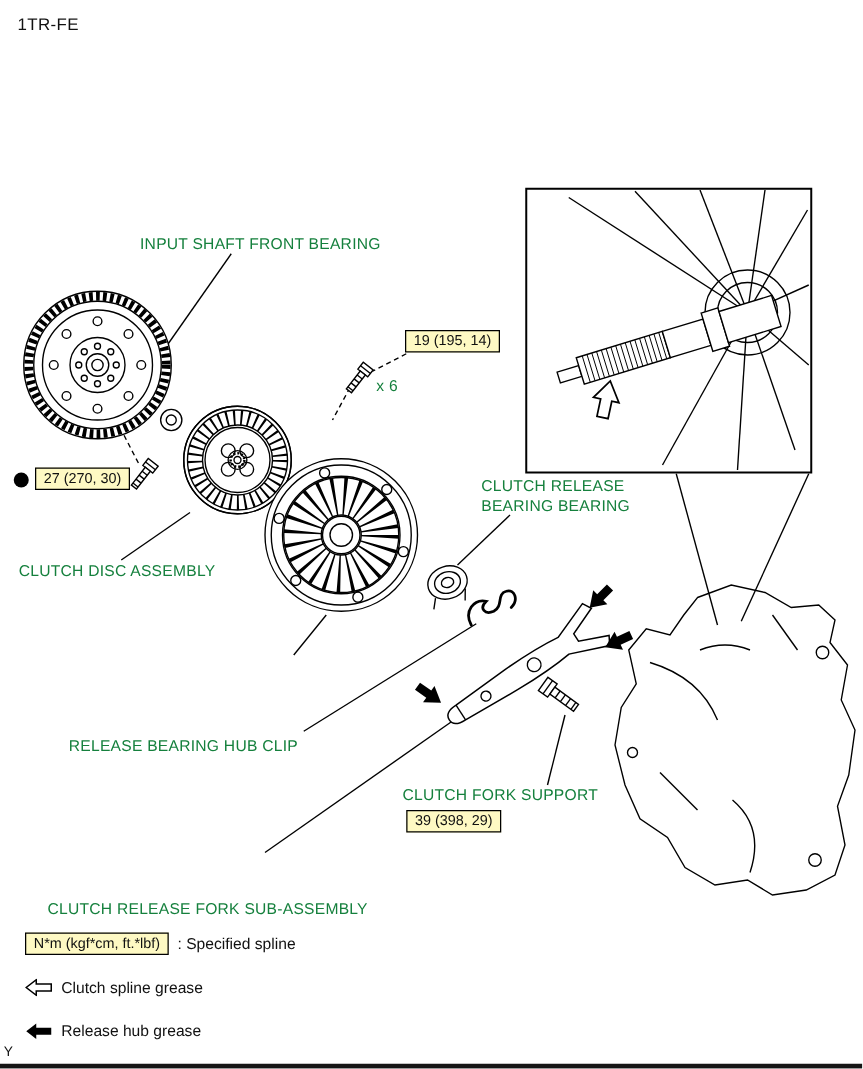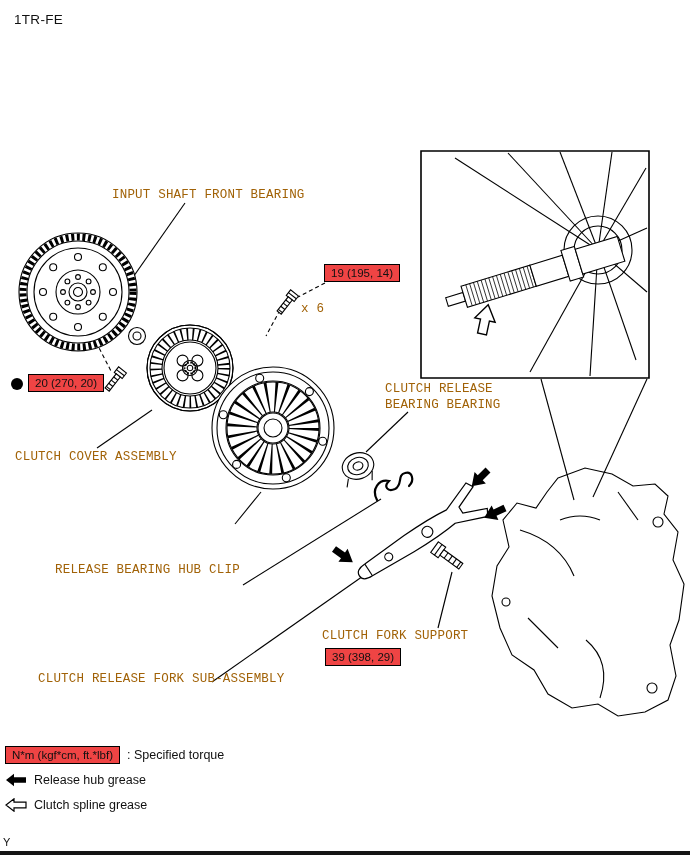--- a/index.html
+++ b/index.html
@@ -1,27 +1,27 @@
 <!DOCTYPE html>
 <html><head>
 <meta charset="utf-8">
 <style>
   * { margin:0; padding:0; box-sizing:border-box; }
   html,body { background:#ffffff; }
   body { font-family:"Liberation Sans", sans-serif; color:#111; }
   .page { position:relative; width:690px; height:855px; background:#fff; overflow:hidden; }
   .diagram-svg { position:absolute; left:0; top:0; width:690px; height:855px; }
   .diagram-svg * { vector-effect:non-scaling-stroke; }
-  .lbl { position:absolute; font-size:12.5px; letter-spacing:0.2px; white-space:nowrap; color:#a16207;font-family:Liberation Mono, monospace; }
+  .lbl { position:absolute; font-size:12.5px; letter-spacing:0.2px; white-space:nowrap; color:#15803d; }
   .lbl.two-line { line-height:15.5px; }
   .engine-code { position:absolute; left:14px; top:12px; font-size:13.5px; letter-spacing:0.3px; }
-  .torque-box { display:inline-block; border:1.5px solid #000; padding:2px 6px; font-size:11.5px; background:#ef4444; white-space:nowrap; }
+  .torque-box { display:inline-block; border:1.5px solid #000; padding:2px 6px; font-size:11.5px; background:#fef9c3; white-space:nowrap; }
   .torque-abs { position:absolute; }
   .dot-marker { position:absolute; width:12px; height:12px; border-radius:50%; background:#000; }
-  .legend { position:absolute; left:5px; top:745px; display:flex; flex-direction:column; gap:6px; }
+  .legend { position:absolute; left:20px; top:745px; display:flex; flex-direction:column; gap:16px; }
   .legend-row { display:flex; align-items:center; height:19px; }
   .legend-text { font-size:12.5px; margin-left:7px; }
   .dot { width:11px; height:11px; border-radius:50%; background:#000; margin-left:2px; margin-right:3px; }
   .arrow-icon { width:22px; height:14px; flex:0 0 auto; }
   .page-marker { position:absolute; left:3px; top:836px; font-size:11px; }
   .bottom-bar { position:absolute; left:0; bottom:0; width:690px; height:4px; background:#151515; }
 </style>
 </head>
 <body>
 
@@ -213,51 +213,51 @@
   </svg>
 
   <div class="engine-code">1TR-FE</div>
 
   <div class="lbl" style="left:112px; top:188px;">INPUT SHAFT FRONT BEARING</div>
 
   <span class="torque-box torque-abs" style="left:324px; top:264px;">19 (195, 14)</span>
   <div class="lbl" style="left:301px; top:302px;">x 6</div>
 
   <span class="dot-marker" style="left:11px; top:378px;"></span>
-  <span class="torque-box torque-abs" style="left:28px; top:374px;">20 (270, 20)</span>
+  <span class="torque-box torque-abs" style="left:28px; top:374px;">27 (270, 30)</span>
 
   <div class="lbl two-line" style="left:385px; top:382px;">
     <div>CLUTCH RELEASE</div>
     <div>BEARING BEARING</div>
   </div>
 
-  <div class="lbl" style="left:15px; top:450px;">CLUTCH COVER ASSEMBLY</div>
-
-
-  <div class="lbl" style="left:55px; top:563px;">RELEASE BEARING HUB CLIP</div>
+  <div class="lbl" style="left:15px; top:450px;">CLUTCH DISC ASSEMBLY</div>
+
+
+  <div class="lbl" style="left:55px; top:590px;">RELEASE BEARING HUB CLIP</div>
 
   <div class="lbl" style="left:322px; top:629px;">CLUTCH FORK SUPPORT</div>
   <span class="torque-box torque-abs" style="left:325px; top:648px;">39 (398, 29)</span>
 
-  <div class="lbl" style="left:38px; top:672px;">CLUTCH RELEASE FORK SUB-ASSEMBLY</div>
+  <div class="lbl" style="left:38px; top:720px;">CLUTCH RELEASE FORK SUB-ASSEMBLY</div>
 
   <div class="legend">
     <div class="legend-row">
       <span class="torque-box">N*m (kgf*cm, ft.*lbf)</span>
-      <span class="legend-text">: Specified torque</span>
+      <span class="legend-text">: Specified spline</span>
+    </div>
+    <div class="legend-row">
+      <svg class="arrow-icon" viewBox="0 0 22 14">
+        <path d="M21,4.2 L9,4.2 L9,0.8 L1,7 L9,13.2 L9,9.8 L21,9.8 Z" fill="#fff" stroke="#000" stroke-width="1.2"></path>
+      </svg>
+      <span class="legend-text">Clutch spline grease</span>
     </div>
     <div class="legend-row">
       <svg class="arrow-icon" viewBox="0 0 22 14">
         <path d="M21,4.2 L9,4.2 L9,0.8 L1,7 L9,13.2 L9,9.8 L21,9.8 Z" fill="#000"></path>
       </svg>
       <span class="legend-text">Release hub grease</span>
     </div>
-    <div class="legend-row">
-      <svg class="arrow-icon" viewBox="0 0 22 14">
-        <path d="M21,4.2 L9,4.2 L9,0.8 L1,7 L9,13.2 L9,9.8 L21,9.8 Z" fill="#fff" stroke="#000" stroke-width="1.2"></path>
-      </svg>
-      <span class="legend-text">Clutch spline grease</span>
-    </div>
   </div>
 
   <div class="page-marker">Y</div>
   <div class="bottom-bar"></div>
 </div>
 
 </body></html>

